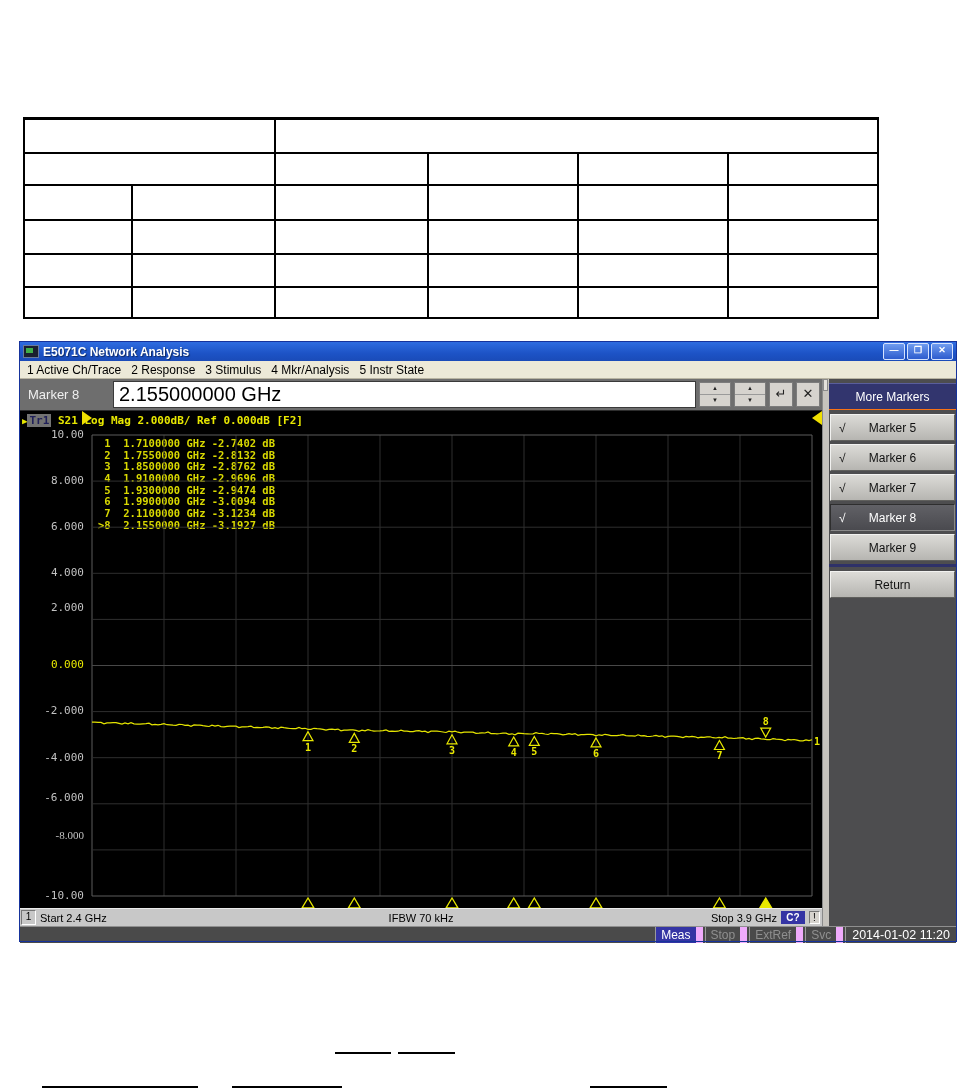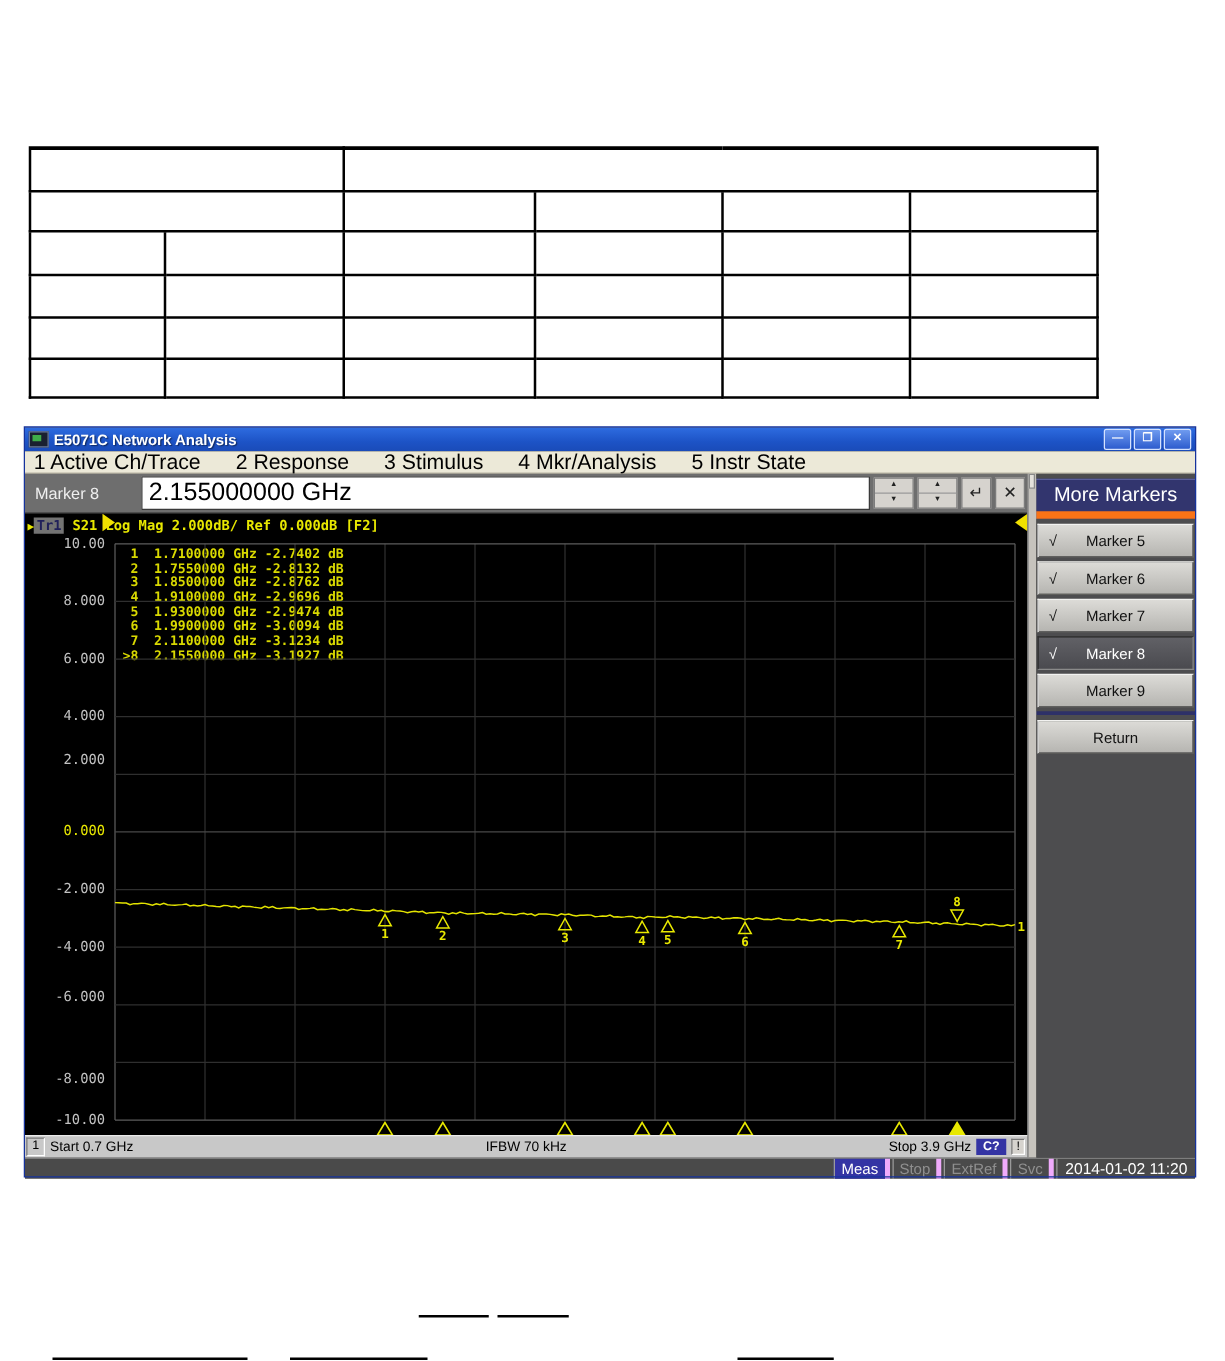--- a/index.html
+++ b/index.html
@@ -20,21 +20,21 @@
   .titlebar{height:19px;display:flex;align-items:center;padding:0 3px;
     background:linear-gradient(180deg,#2e6ce0 0%,#1d53c6 60%,#1a4bb8 100%);}
   .title-icon{width:14px;height:11px;background:#1a2030;border:1px solid #6a7a9a;margin-right:4px;position:relative;}
   .title-icon::after{content:"";position:absolute;left:2px;top:2px;width:7px;height:5px;background:#3fae4a;}
   .title-text{color:#fff;font-weight:bold;font-size:12px;text-shadow:1px 1px 1px rgba(0,0,0,.5);}
   .winbtns{margin-left:auto;display:flex;gap:2px;}
   .winbtn{width:20px;height:15px;background:linear-gradient(#6f9bef,#2d5cce);border:1px solid #d5e2ff;
           border-radius:2px;color:#fff;font-size:9px;line-height:13px;text-align:center;font-weight:bold;}
 
   .menubar{height:17px;background:#ece9d8;border-bottom:1px solid #b8b4a2;display:flex;
-           align-items:center;gap:28px;padding:0 7px;font-size:17px;color:#000;}
+           align-items:center;gap:10px;padding:0 7px;font-size:12px;color:#000;}
   .menu-item{white-space:nowrap;}
 
   .content{display:flex;height:547px;}
   .leftcol{width:802px;display:flex;flex-direction:column;}
 
   .entrybar{height:31px;background:#6e6e6e;display:flex;align-items:center;padding:0 2px;gap:3px;
             border-bottom:1px solid #2d2d2d;}
   .entry-label{width:82px;color:#efefef;font-size:13px;padding-left:6px;}
   .entry-input{flex:1;height:25px;background:#fff;border:1px solid #3a3a3a;font-size:20px;
                font-family:"Liberation Sans",sans-serif;padding:0 5px;color:#000;}
@@ -67,33 +67,33 @@
   .stoptext{margin-left:auto;}
   .cbadge{width:24px;height:13px;background:#3434a4;color:#fff;font-size:10px;font-weight:bold;
           text-align:center;line-height:13px;margin:0 4px;}
   .alertbox{width:11px;height:13px;background:#d6d3ce;border:1px solid;border-color:#777 #fff #fff #777;
             text-align:center;line-height:12px;font-size:10px;margin-right:2px;box-sizing:border-box;}
 
   .scrollstrip{width:6px;background:#c6c3bd;border-left:1px solid #8a8a8a;position:relative;}
   .scroll-thumb{position:absolute;left:0;top:0;width:5px;height:12px;background:#e4e1db;border:1px solid #8a8a8a;box-sizing:border-box;}
 
   .sidebar{width:128px;background:#4d4d4f;display:flex;flex-direction:column;}
-  .sk-header{height:25px;margin:4px 0 4px;background:#32356e;color:#fff;font-size:16px;display:flex;
-             align-items:center;justify-content:center;border-top:1px solid #5a5e9b;border-bottom:6px solid #f97316;}
+  .sk-header{height:25px;margin:4px 0 4px;background:#32356e;color:#fff;font-size:12px;display:flex;
+             align-items:center;justify-content:center;border-top:1px solid #5a5e9b;border-bottom:1px solid #f97316;}
   .sk-btn{position:relative;height:25px;margin:0 1px 3px;background:linear-gradient(#dcdbd7,#b6b5b1);
           border:1px solid;border-color:#f2f2f0 #5f5f5c #5f5f5c #f2f2f0;color:#111;font-size:12px;
           display:flex;align-items:center;justify-content:center;}
   .sk-btn.active{background:linear-gradient(#616166,#4a4a4f);color:#fff;
           border-color:#2e2e2e #8a8a8a #8a8a8a #2e2e2e;}
   .sk-check{position:absolute;left:8px;font-size:12px;}
   .sk-sep{height:3px;background:#2e3168;margin:1px 0 4px;}
 
   .statusbar{height:16px;background:#4a4a4a;border-top:1px solid #8f8f8f;display:flex;align-items:stretch;
              font-size:12px;}
-  .chip{border-left:1px solid #9a9a9a;border-right:4px solid #f0abfc;margin-right:2px;padding:0 5px;
+  .chip{border-left:1px solid #9a9a9a;border-right:7px solid #f0abfc;margin-right:2px;padding:0 5px;
         color:#8f8f8f;display:flex;align-items:center;}
   .chip.first{margin-left:auto;}
   .chip.active{background:#3434a4;color:#fff;}
   .sb-datetime{border-left:1px solid #9a9a9a;padding:0 6px;color:#fff;font-size:12.5px;display:flex;
                align-items:center;white-space:nowrap;}
 
   .blankline{position:absolute;height:2px;background:#000;}
   .bl1{left:335px;top:1052px;width:56px;}
   .bl2{left:398px;top:1052px;width:57px;}
   .bl3{left:42px;top:1086px;width:156px;}
@@ -204,21 +204,21 @@
           <div>
               <div class="ylab" style="top: 17px;">10.00</div>
               <div class="ylab" style="top: 63.1px;">8.000</div>
               <div class="ylab" style="top: 109.2px;">6.000</div>
               <div class="ylab" style="top: 155.3px;">4.000</div>
               <div class="ylab" style="top: 190px;">2.000</div>
               <div class="ylab ref" style="top: 247.5px;">0.000</div>
               <div class="ylab" style="top: 293.6px;">-2.000</div>
               <div class="ylab" style="top: 339.7px;">-4.000</div>
               <div class="ylab" style="top: 380px;">-6.000</div>
-              <div class="ylab" style="top: 445px;">-8.000</div>
+              <div class="ylab" style="top: 418px; font-family: Liberation Serif, serif;">-8.000</div>
               <div class="ylab" style="top: 478px;">-10.00</div>
             </div>
           <div class="mk-list"><div> 1  1.7100000 GHz -2.7402 dB</div><div> 2  1.7550000 GHz -2.8132 dB</div><div> 3  1.8500000 GHz -2.8762 dB</div><div> 4  1.9100000 GHz -2.9696 dB</div><div> 5  1.9300000 GHz -2.9474 dB</div><div> 6  1.9900000 GHz -3.0094 dB</div><div> 7  2.1100000 GHz -3.1234 dB</div><div>&gt;8  2.1550000 GHz -3.1927 dB</div></div>
           <div class="ref-arrow left"></div>
           <div class="ref-arrow right"></div>
         <svg width="720" height="461" style="position: absolute; left: 72px; top: 24px; overflow: visible;">
               <line x1="0" y1="0" x2="0" y2="461" stroke="#5c5c5c" stroke-width="1"></line>
               <line x1="72" y1="0" x2="72" y2="461" stroke="#2f2f2f" stroke-width="1"></line>
               <line x1="144" y1="0" x2="144" y2="461" stroke="#2f2f2f" stroke-width="1"></line>
               <line x1="216" y1="0" x2="216" y2="461" stroke="#2f2f2f" stroke-width="1"></line>
@@ -266,21 +266,21 @@
               <polygon points="421.7142857142855,2 415.7142857142855,12 427.7142857142855,12" fill="none" stroke="#e8e800" stroke-width="1.3"></polygon>
               <polygon points="442.28571428571405,2 436.28571428571405,12 448.28571428571405,12" fill="none" stroke="#e8e800" stroke-width="1.3"></polygon>
               <polygon points="503.9999999999999,2 497.9999999999999,12 509.9999999999999,12" fill="none" stroke="#e8e800" stroke-width="1.3"></polygon>
               <polygon points="627.4285714285711,2 621.4285714285711,12 633.4285714285711,12" fill="none" stroke="#e8e800" stroke-width="1.3"></polygon>
               <polygon points="673.7142857142853,2 667.7142857142853,12 679.7142857142853,12" fill="#e8e800" stroke="#e8e800" stroke-width="1.3"></polygon>
             </svg>
           </div>
 
         <div class="channelbar">
           <span class="ch-num">1</span>
-          <span>Start 0.7 GHz</span>
+          <span>Start 2.4 GHz</span>
           <span class="ifbw">IFBW 70 kHz</span>
           <span class="stoptext">Stop 3.9 GHz</span>
           <span class="cbadge">C?</span>
           <span class="alertbox">!</span>
         </div>
       </div>
 
       <div class="scrollstrip">
         <span class="scroll-thumb"></span>
       </div>

